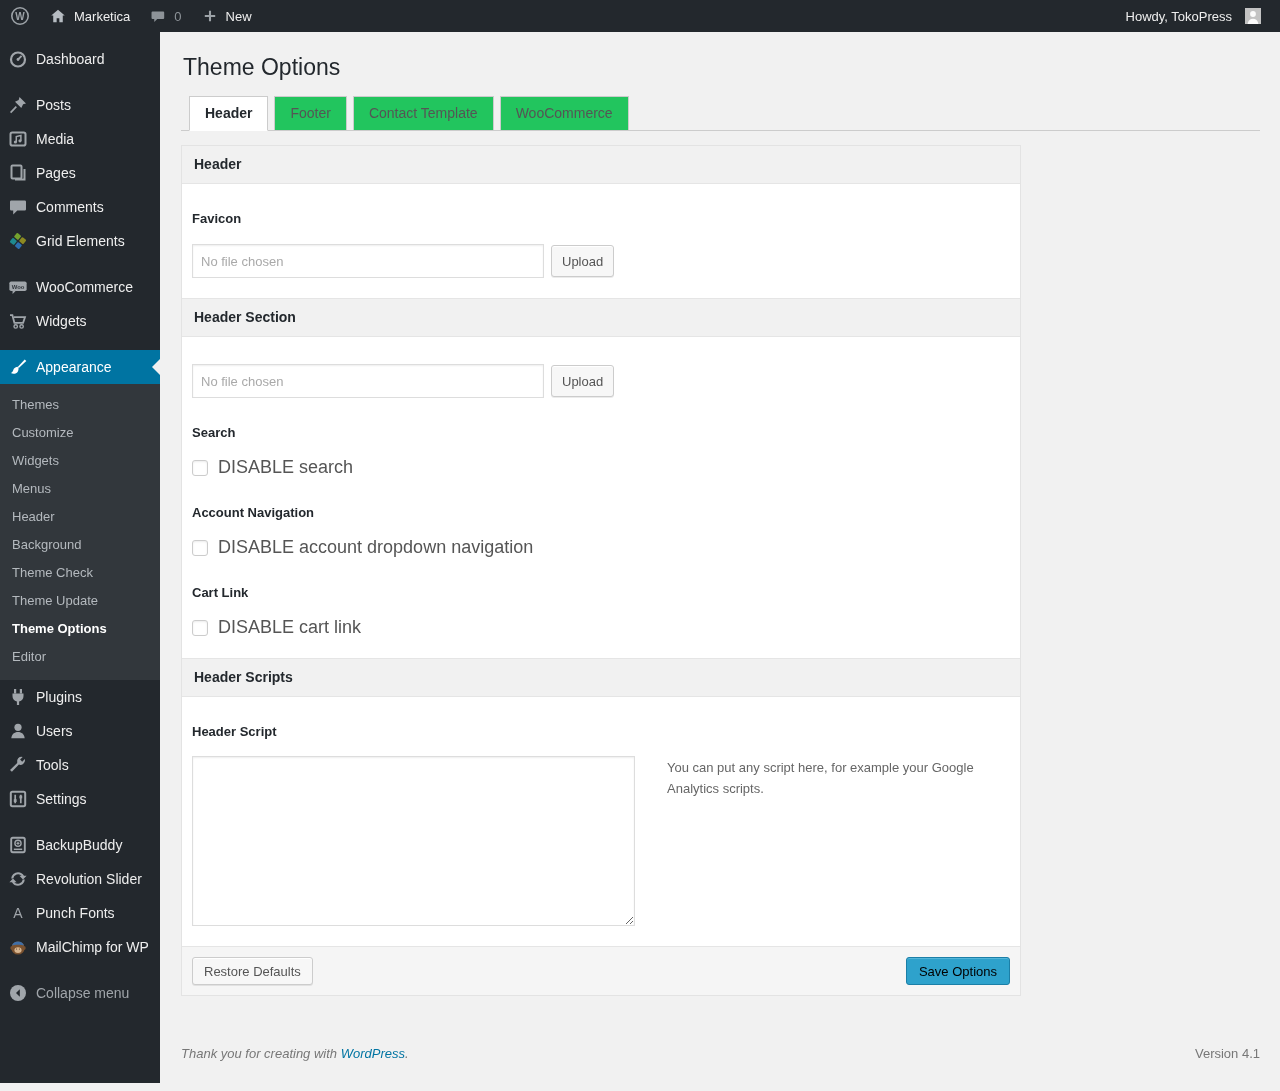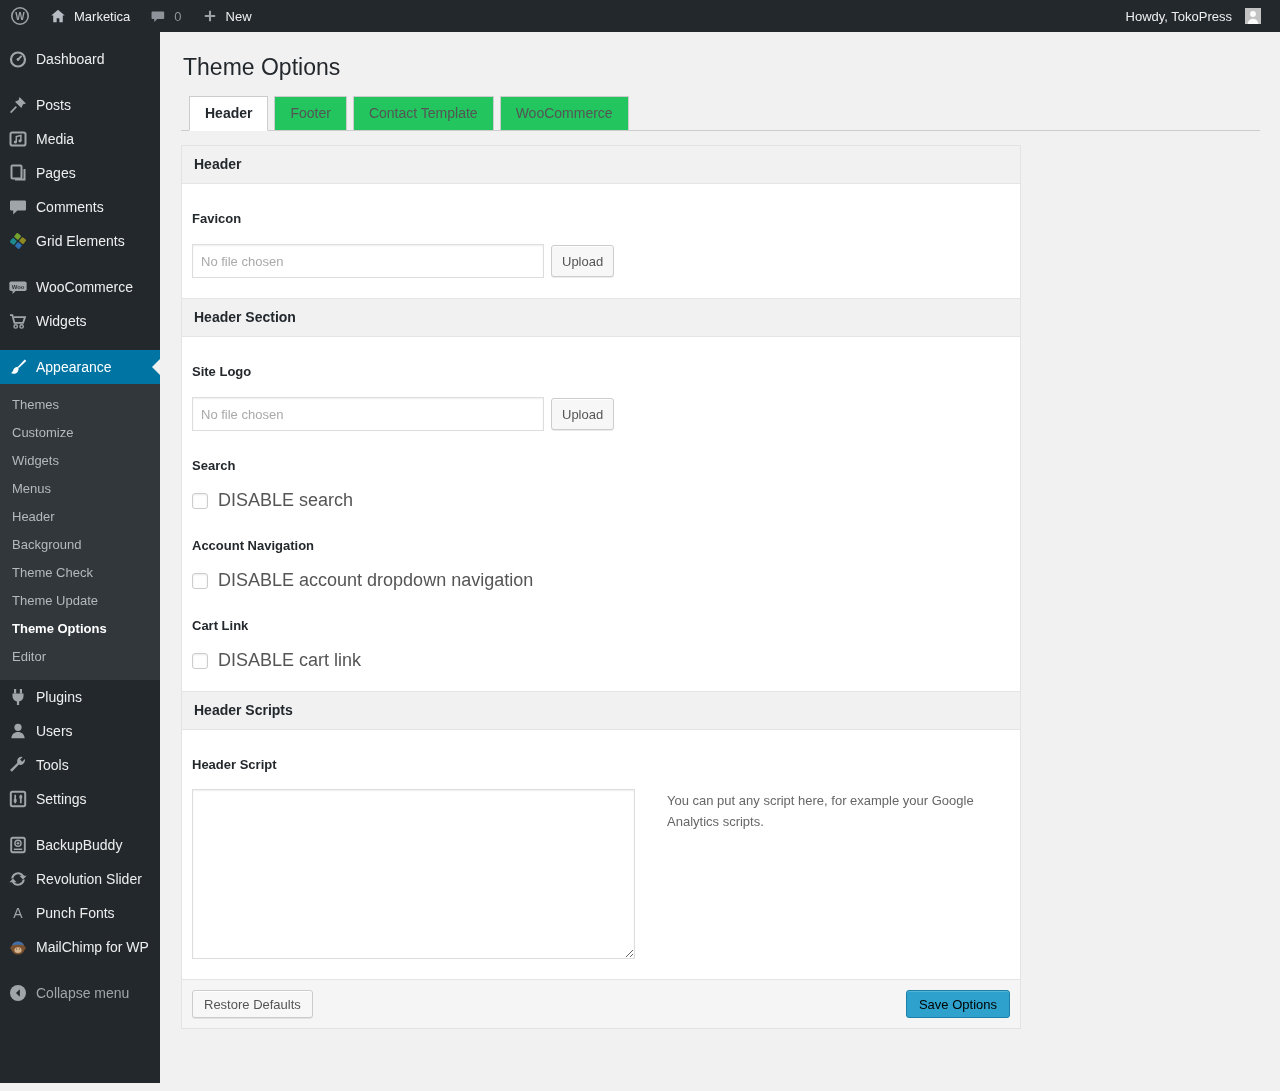--- a/index.html
+++ b/index.html
@@ -378,21 +378,20 @@
               <div class="field-label">Favicon</div>
               <div class="upload-row">
                 <input class="text-input" type="text" placeholder="No file chosen" style="">
                 <button class="button">Upload</button>
               </div>
             </div>
           </div>
           <div class="section-bar">Header Section</div>
           <div class="section-body">
             <div class="field">
-              <div class="field-label">Site Logo</div>
               <div class="upload-row">
                 <input class="text-input" type="text" placeholder="No file chosen" style="">
                 <button class="button">Upload</button>
               </div>
             </div>
             <div class="field">
               <div class="field-label">Search</div>
               <label class="cb-row">
                 <input class="cb" type="checkbox" style="">
                 <span class="cb-label">DISABLE search</span>
@@ -423,14 +422,21 @@
               </div>
             </div>
           </div>
         </div>
       <div class="panel-footer">
         <button class="button button-lg">Restore Defaults</button>
         <button class="button-primary">Save Options</button>
       </div>
     </div>
 
+    <div class="page-footer">
+      <div class="thanks">
+        <span>Thank you for creating with</span>
+        <a>WordPress</a><span>.</span>
+      </div>
+      <div class="version">Version 4.1</div>
+    </div>
   </div>
 </div>
 
 </body></html>

